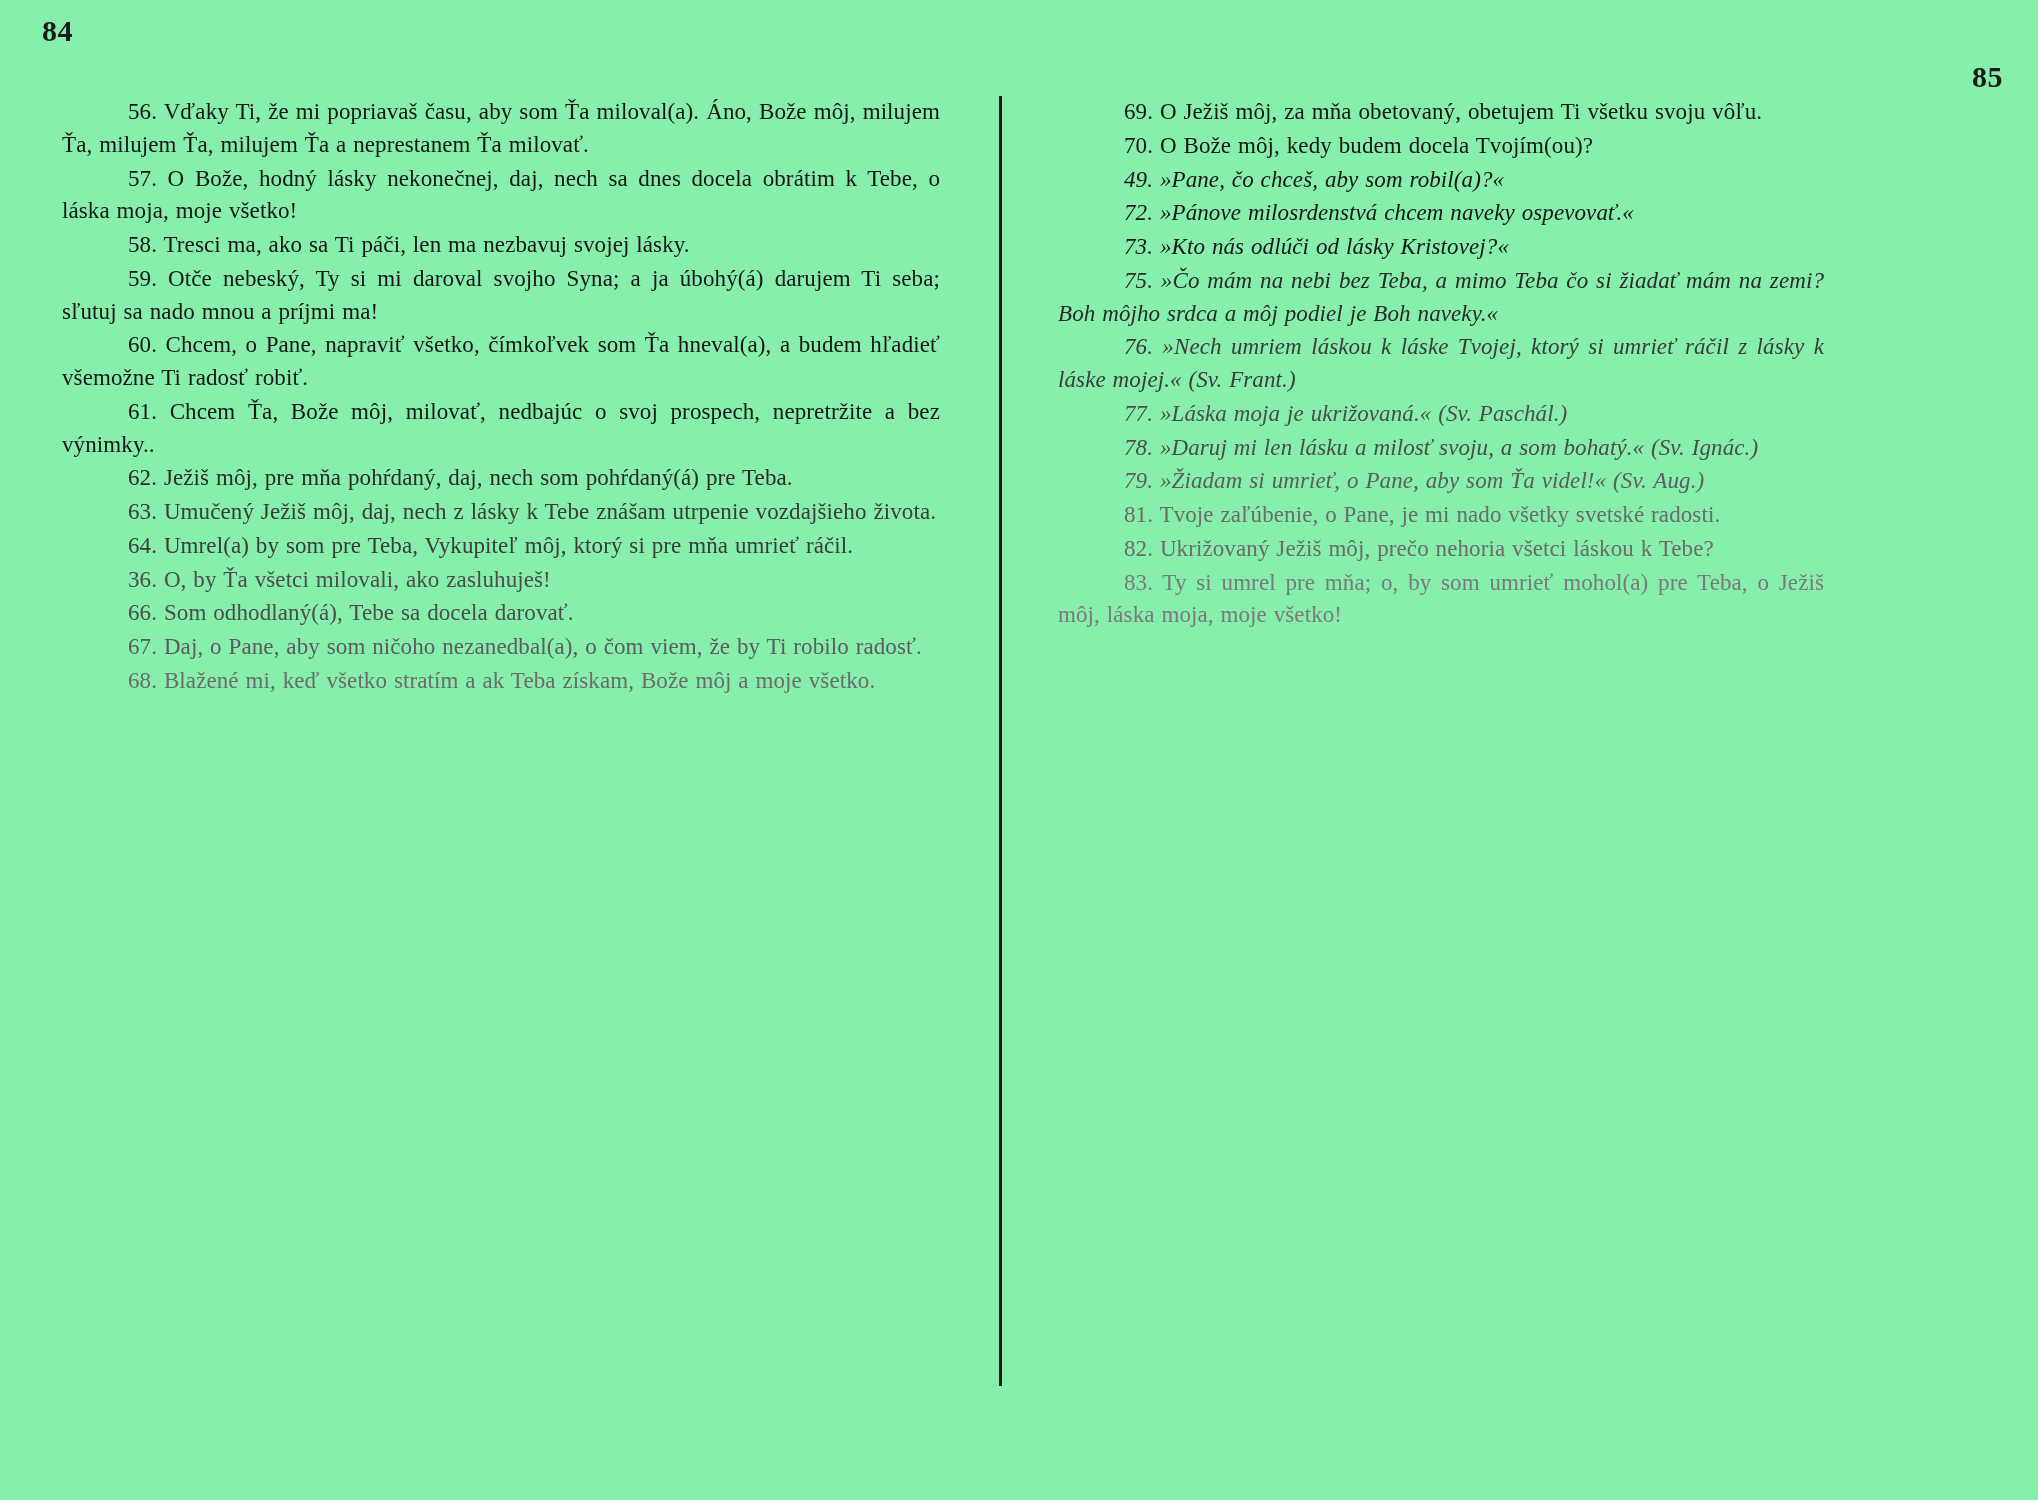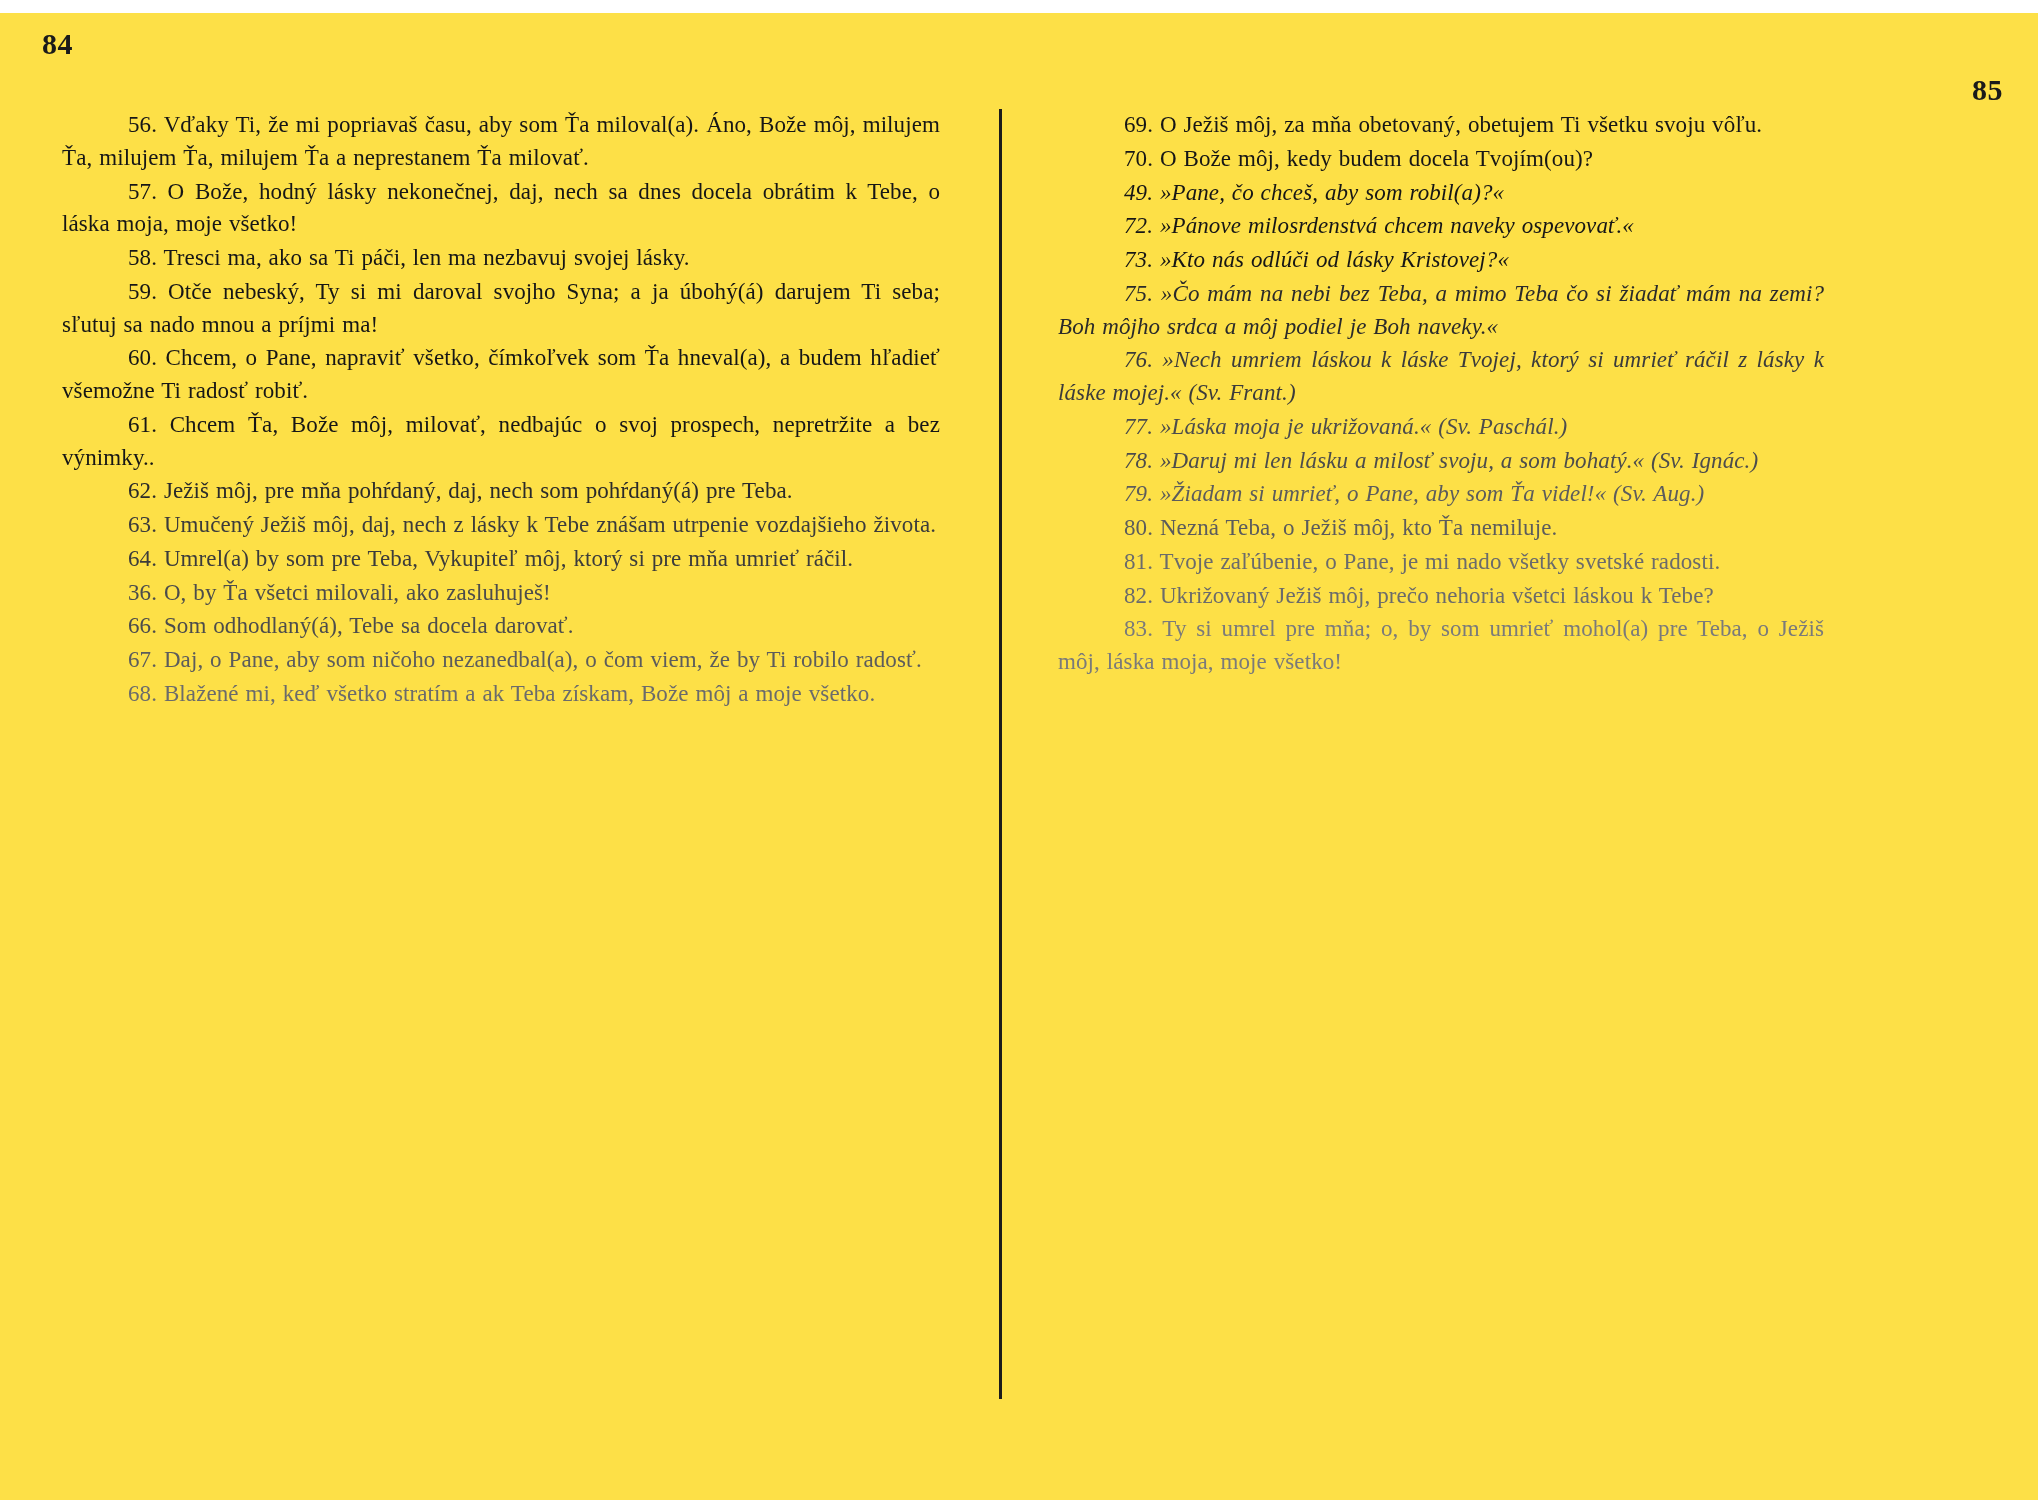--- a/index.html
+++ b/index.html
@@ -11,22 +11,21 @@
     width: 2038px;
     height: 1500px;
     position: relative;
     font-family: "Liberation Serif", serif;
     color: #18181a;
     overflow: hidden;
   }
   .page {
     position: absolute;
     inset: 0;
-    background: #fde047;
-    margin-top: 13px;
+    background: #86efac;
   }
   .folio {
     position: absolute;
     font-family: "Liberation Serif", serif;
     font-size: 30px;
     font-weight: 700;
     color: #1a1a1a;
     letter-spacing: 0.5px;
   }
   .folio-left  { left: 42px;  top: 14px; }
@@ -115,21 +114,20 @@
         <p class="para">69. O Ježiš môj, za mňa obetovaný, obetujem Ti všetku svoju vôľu.</p>
         <p class="para">70. O Bože môj, kedy budem docela Tvojím(ou)?</p>
         <p class="para it">49. »Pane, čo chceš, aby som robil(a)?«</p>
         <p class="para it">72. »Pánove milosrdenstvá chcem naveky ospevovať.«</p>
         <p class="para it">73. »Kto nás odlúči od lásky Kristovej?«</p>
         <p class="para it f1">75. »Čo mám na nebi bez Teba, a mimo Teba čo si žiadať mám na zemi? Boh môjho srdca a môj podiel je Boh naveky.«</p>
         <p class="para it f2">76. »Nech umriem láskou k láske Tvojej, ktorý si umrieť ráčil z lásky k láske mojej.« (Sv. Frant.)</p>
         <p class="para it f3">77. »Láska moja je ukrižovaná.« (Sv. Paschál.)</p>
         <p class="para it f3">78. »Daruj mi len lásku a milosť svoju, a som bohatý.« (Sv. Ignác.)</p>
         <p class="para it f4">79. »Žiadam si umrieť, o Pane, aby som Ťa videl!« (Sv. Aug.)</p>
-        <p class="para f4">80. Nezná Teba, o Ježiš môj, kto Ťa nemiluje.</p>
         <p class="para f5">81. Tvoje zaľúbenie, o Pane, je mi nado všetky svetské radosti.</p>
         <p class="para f5">82. Ukrižovaný Ježiš môj, prečo nehoria všetci láskou k Tebe?</p>
         <p class="para f6">83. Ty si umrel pre mňa; o, by som umrieť mohol(a) pre Teba, o Ježiš môj, láska moja, moje všetko!</p>
       </div>
 
   </div>
 
 </div>
 
 </body></html>

